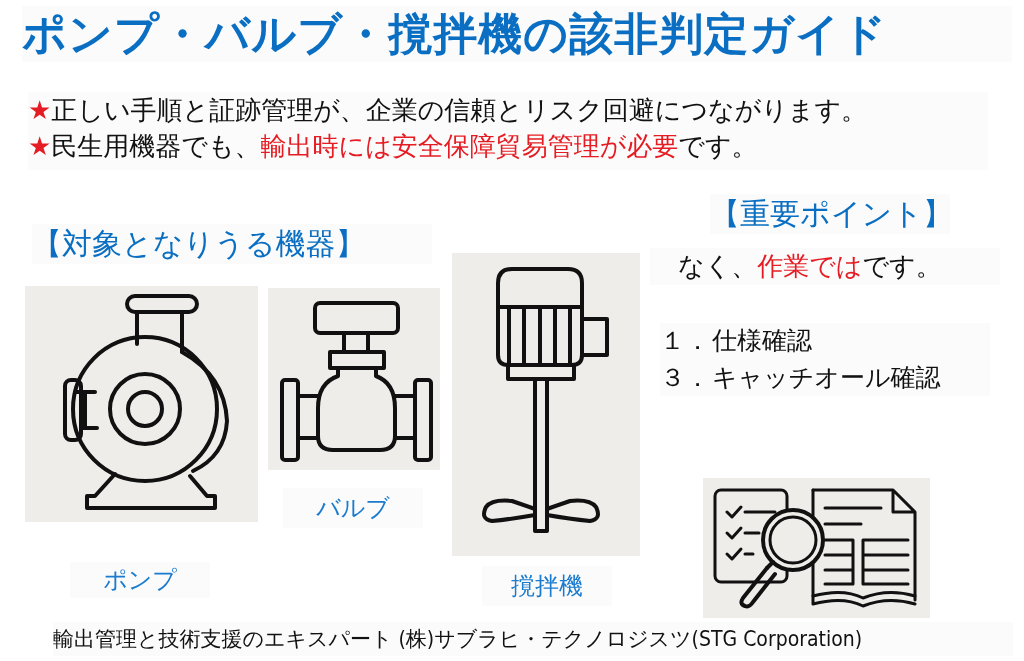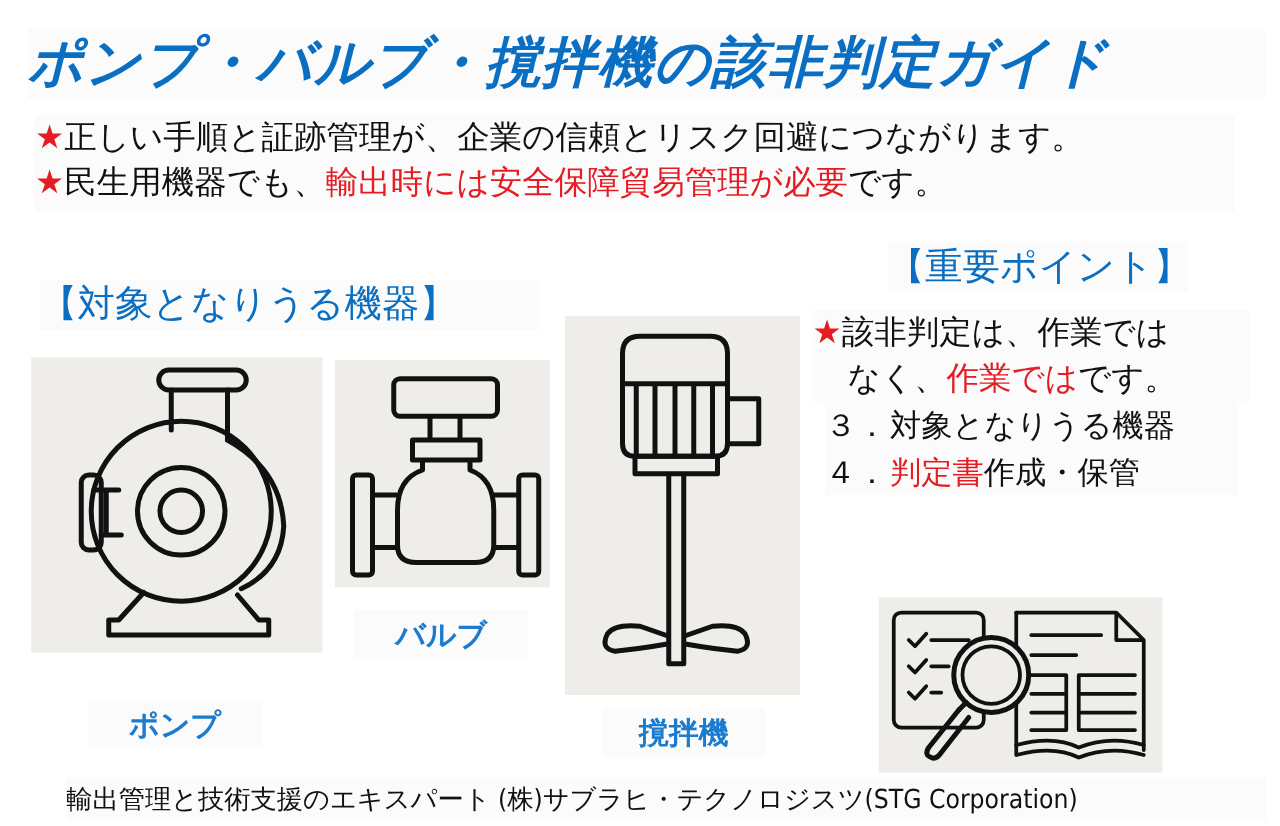--- a/index.html
+++ b/index.html
@@ -1,28 +1,28 @@
 <!DOCTYPE html>
 <html><head>
 <meta charset="utf-8">
 <style>
   html, body { margin:0; padding:0; }
   body { width:1024px; height:661px; background:#ffffff; position:relative; overflow:hidden;
          font-family:"DejaVu Sans","Liberation Sans",sans-serif; color:#111; }
   .abs { position:absolute; }
-  .title { left:22px; top:23px; width:990px; height:56px; background:#fbfbfb;
-           color:#0a6fc2; font-size:44px; font-weight:bold; line-height:56px; letter-spacing:1px; white-space:nowrap;font-style:italic; }
+  .title { left:22px; top:6px; width:990px; height:56px; background:#fbfbfb;
+           color:#0a6fc2; font-size:44px; font-weight:bold; line-height:56px; letter-spacing:1px; white-space:nowrap; }
   .intro { left:28px; top:92px; width:960px; height:78px; background:#fbfbfb; }
   .intro .line { font-size:26px; line-height:36px; white-space:nowrap; color:#111; }
   .star { color:#e51c23; }
   .red { color:#e51c23; }
   .sec-h { color:#0a6fc2; font-size:30px; line-height:40px; white-space:nowrap; background:#fbfbfb; }
   .panel { background:#efedea; }
   .panel svg { display:block; width:100%; height:100%; }
-  .cap { color:#1a7bcf; font-size:24px; font-weight:bold; text-align:center; background:#fbfbfb; white-space:nowrap; }
+  .cap { color:#1a7bcf; font-size:24px; font-weight:normal; text-align:center; background:#fbfbfb; white-space:nowrap; }
   .pts { left:650px; top:248px; width:350px; background:#fbfbfb; }
   .pts .p { font-size:26px; line-height:37px; white-space:nowrap; }
   .steps { left:660px; top:323px; width:330px; background:#fbfbfb; }
   .steps .s { font-size:25px; line-height:36.5px; white-space:nowrap; }
   .steps .num { display:inline-block; width:52px; }
   .footer { left:18px; top:622px; width:960px; height:34px; font-size:21px; line-height:34px; white-space:nowrap;
             background:#fbfbfb; font-family:"DejaVu Sans Condensed","DejaVu Sans",sans-serif;margin-left:35px; }
 </style>
 </head>
 <body>
@@ -77,27 +77,26 @@
     <rect x="130" y="66" width="25" height="36"></rect>
     <rect x="56" y="112" width="66" height="14"></rect>
     <path d="M83 126 L83 278 L95 278 L95 126"></path>
     <path d="M83 262 Q60 266 40 268 Q28 266 34 254 Q40 246 60 248 L83 256"></path>
     <path d="M95 262 Q118 266 138 268 Q150 266 144 254 Q138 246 118 248 L95 256"></path>
   </svg>
 </div>
 <div class="abs cap" style="left:482px;top:566px;width:130px;height:40px;line-height:40px;">撹拌機</div>
 
 <div class="abs pts">
-  <div class="p"><span class="star">★</span><span>該非判定は、作業では</span></div>
   <div class="p" style="padding-left:28px;"><span>なく、</span><span class="red">作業では</span><span>です。</span></div>
 </div>
 
 <div class="abs steps">
-  <div class="s"><span class="num">３．</span><span class="red"></span><span>対象となりうる機器</span></div>
-  <div class="s"><span class="num">４．</span><span class="red">判定書</span><span>作成・保管</span></div>
+  <div class="s"><span class="num">１．</span><span class="red"></span><span>仕様確認</span></div>
+  <div class="s"><span class="num">３．</span><span class="red"></span><span>キャッチオール確認</span></div>
 </div>
 
 <div class="abs panel" style="left:703px;top:478px;width:227px;height:140px;">
   <svg viewBox="0 0 227 140" fill="none" stroke="#111" stroke-width="3" stroke-linejoin="round" stroke-linecap="round">
     <rect x="12" y="12" width="72" height="92" rx="6"></rect>
     <path d="M24 34 l5 5 l9 -10 M42 34 L72 34"></path>
     <path d="M24 55 l5 5 l9 -10 M42 55 L56 55"></path>
     <path d="M24 76 l5 5 l9 -10 M42 76 L50 76"></path>
     <path d="M110 12 L190 12 L212 34 L212 122 M190 12 L190 34 L212 34"></path>
     <path d="M110 12 L110 126 Q140 118 160 128 Q185 118 212 126"></path>

